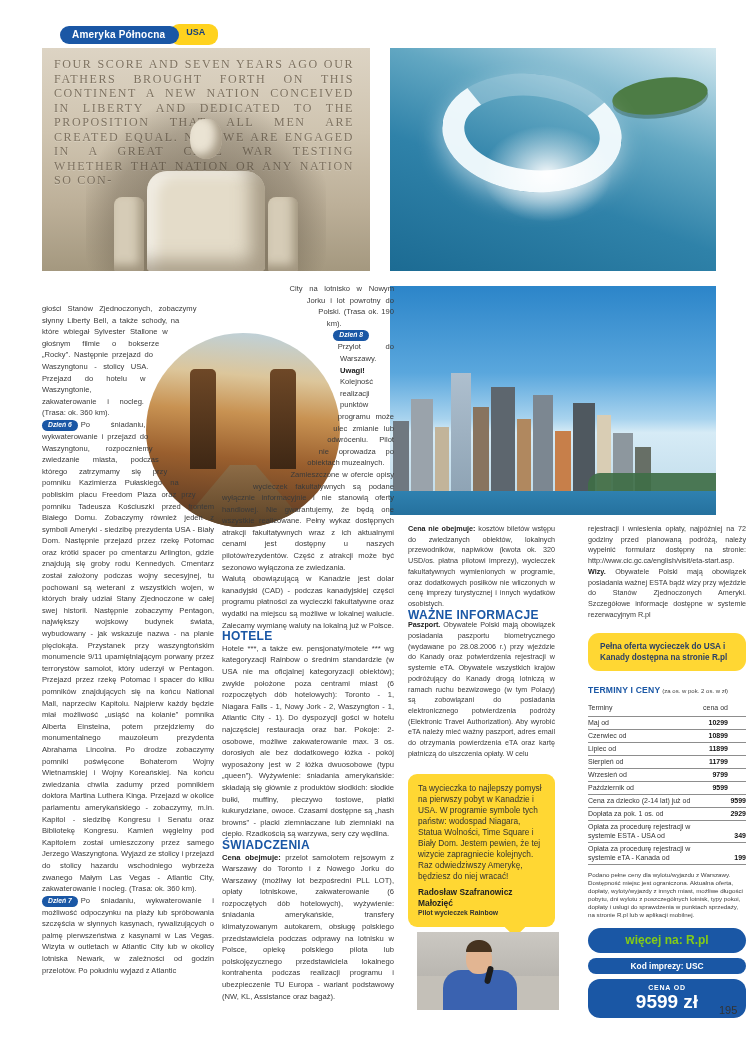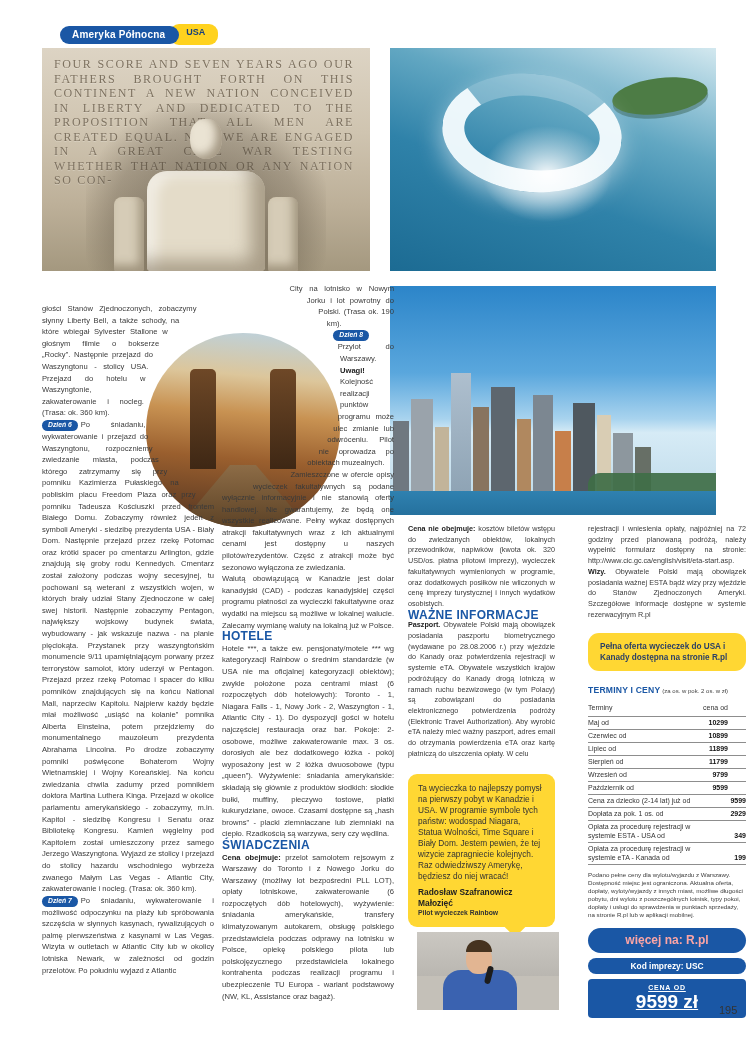--- a/index.html
+++ b/index.html
@@ -113,28 +113,28 @@
   .ptable { margin-top:4px; text-align:left; }
   .trow { display:flex; justify-content:space-between; align-items:flex-end;
     border-bottom:1px solid #8d8d8d; padding:2px 0 1.5px; font-size:7px; line-height:8.6px; }
   .trow .lbl { color:#333; max-width:112px; }
   .trow .val { font-weight:bold; color:#111; }
   .trow.pad .val { padding-right:18px; }
   .thead { font-size:7px; color:#333; border-bottom:1px solid #8d8d8d; display:flex;
     justify-content:space-between; padding:2px 0; }
   .thead .h2 { padding-right:18px; }
   .footnote { margin-top:6px; font-size:6.2px; line-height:8px; color:#3a3a3a; text-align:left; }
-  .btn-more { margin-top:9px; background:#1a57a5; color:#fca5a5; border-radius:13px;
+  .btn-more { margin-top:9px; background:#1a57a5; color:#84cc16; border-radius:13px;
     height:25px; display:flex; align-items:center; justify-content:center;
     font-size:12px; font-weight:bold; cursor:pointer; }
   .btn-code { margin-top:5px; background:#1a57a5; color:#fff; border-radius:9px;
     height:16px; display:flex; align-items:center; justify-content:center;
     font-size:8.4px; font-weight:bold; cursor:pointer; }
-  .price-box { margin-top:5px; background:#1a57a5; color:#fff; border-radius:4px;
-    height:39px; display:flex; flex-direction:column; align-items:center; justify-content:center;text-decoration:underline; }
+  .price-box { margin-top:5px; background:#1a57a5; color:#fff; border-radius:12px;
+    height:39px; display:flex; flex-direction:column; align-items:center; justify-content:center; }
   .price-box .pl { font-size:7px; font-weight:bold; letter-spacing:.8px; line-height:8px; }
   .price-box .pv { font-size:19px; font-weight:bold; line-height:20px; }
   .page-number { position:absolute; left:719px; top:1004px; font-size:11px; color:#333; }
 </style>
 </head>
 <body>
 
 <div class="region-badges">
   <span class="badge-region">Ameryka Północna</span>
   <span class="badge-country">USA</span>

